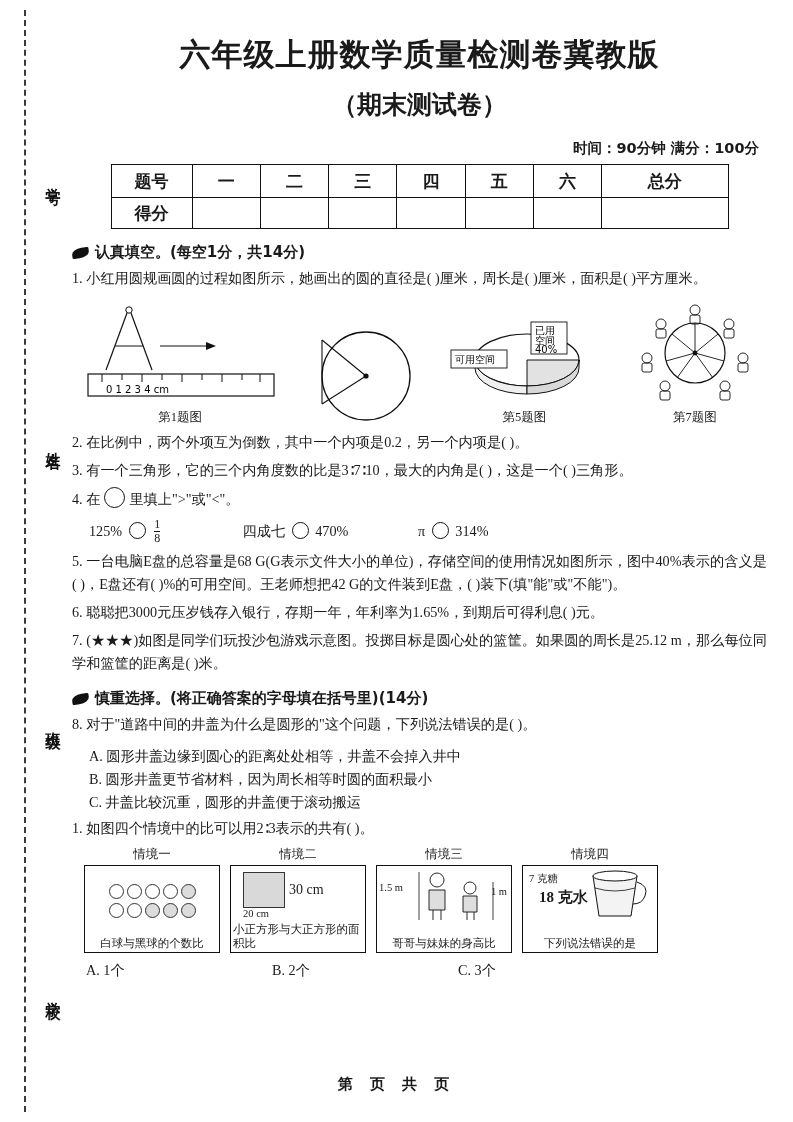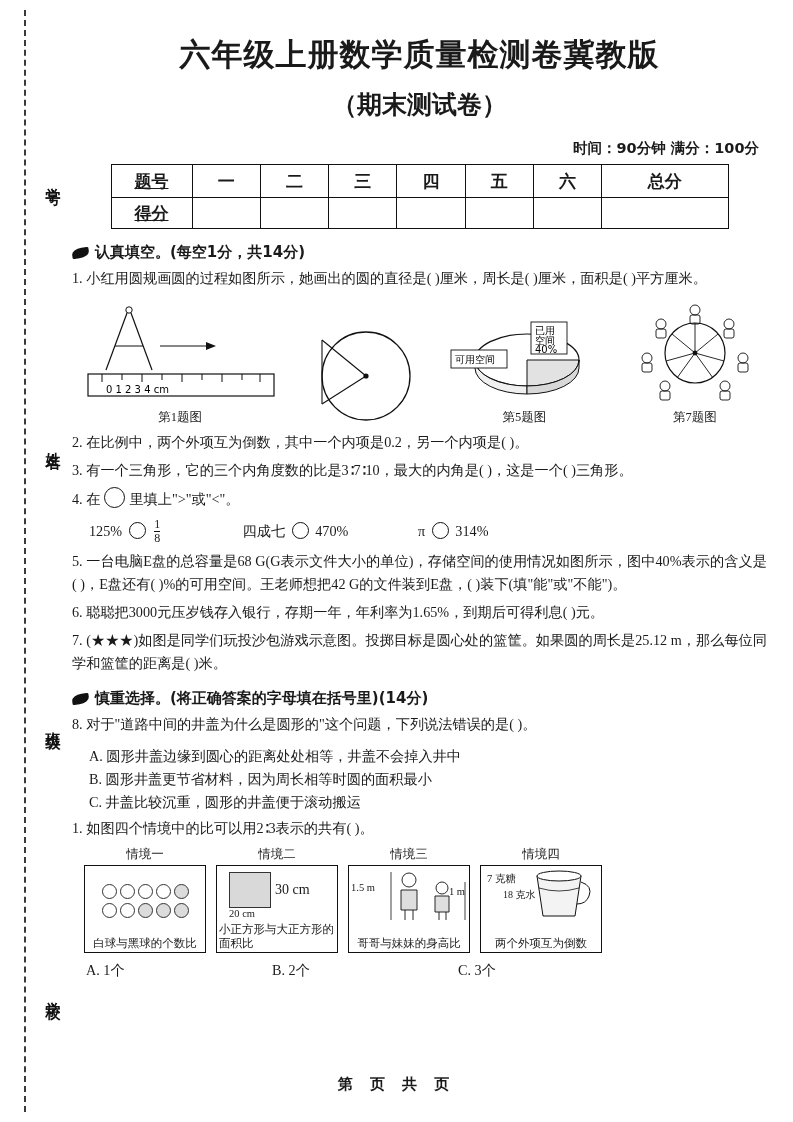--- a/index.html
+++ b/index.html
@@ -67,21 +67,21 @@
     width:618px;
   }
   table.scoretable td{
     border:1.6px solid #111;
     height:30px;
     text-align:center;
     font-size:17px;
     font-weight:bold;
     font-family:"DejaVu Sans","Liberation Sans",sans-serif;
   }
-  table.scoretable td.lab{width:78px;text-decoration:underline;}
+  table.scoretable td.lab{width:78px;}
   table.scoretable tr.row2 td{height:28px;}
 
   .sec{
     margin-top:14px;
     font-size:15px;
     font-weight:bold;
     font-family:"DejaVu Sans","Liberation Sans",sans-serif;
     display:flex;align-items:center;gap:6px;
   }
   .leaf{
@@ -125,21 +125,21 @@
   }
   .frac .num{display:block;}
   .frac .den{display:block;border-top:1.1px solid #111;padding-top:0px;}
 
   .choices{margin-top:9px;}
   .choices div{font-size:14.2px;line-height:1.6;padding-left:17px;}
 
   .scenarios{
     display:flex;gap:10px;margin:6px 0 0 12px;
   }
-  .scen{width:122px;}
+  .scen{width:136px;}
   .scen .sh{
     text-align:center;font-size:12.5px;margin-bottom:2px;
     font-family:"DejaVu Sans","Liberation Sans",sans-serif;
   }
   .scen .sbody{
     border:1.3px solid #111;height:86px;position:relative;
     display:flex;flex-direction:column;justify-content:flex-end;
     align-items:center;
   }
   .scen .cap{font-size:11.5px;line-height:1.25;padding:1px 2px 2px 2px;}
@@ -408,29 +408,29 @@
           </div>
           <div class="cap">哥哥与妹妹的身高比</div>
         </div>
       </div>
 
       <div class="scen">
         <div class="sh">情境四</div>
         <div class="sbody">
           <div style="flex:1;width:100%;position:relative;">
             <div style="position:absolute;left:6px;top:6px;font-size:10.5px;">7 克糖</div>
-            <div style="position:absolute;left:22px;top:22px;font-size:10px;">18 克水</div>
+            <div style="position:absolute;left:16px;top:22px;font-size:15px;font-weight:bold;">18 克水</div>
             <svg width="70" height="54" viewBox="0 0 70 54" style="position:absolute;right:4px;top:2px;">
               <path d="M10 8 h44 l-6 40 h-32 z" fill="#f3f3f3" stroke="#111" stroke-width="1"></path>
               <ellipse cx="32" cy="8" rx="22" ry="5" fill="#fff" stroke="#111" stroke-width="1"></ellipse>
               <path d="M54 14 q12 4 8 14 q-3 8 -12 8" fill="none" stroke="#111" stroke-width="1"></path>
               <path d="M12 20 q20 6 40 0" fill="none" stroke="#111" stroke-width="0.8"></path>
             </svg>
           </div>
-          <div class="cap">两个外项互为倒数</div>
+          <div class="cap">下列说法错误的是</div>
         </div>
       </div>
     </div>
 
     <div class="answers">
       <span class="a1">A. 1个</span>
       <span class="a2">B. 2个</span>
       <span>C. 3个</span>
     </div>
 

